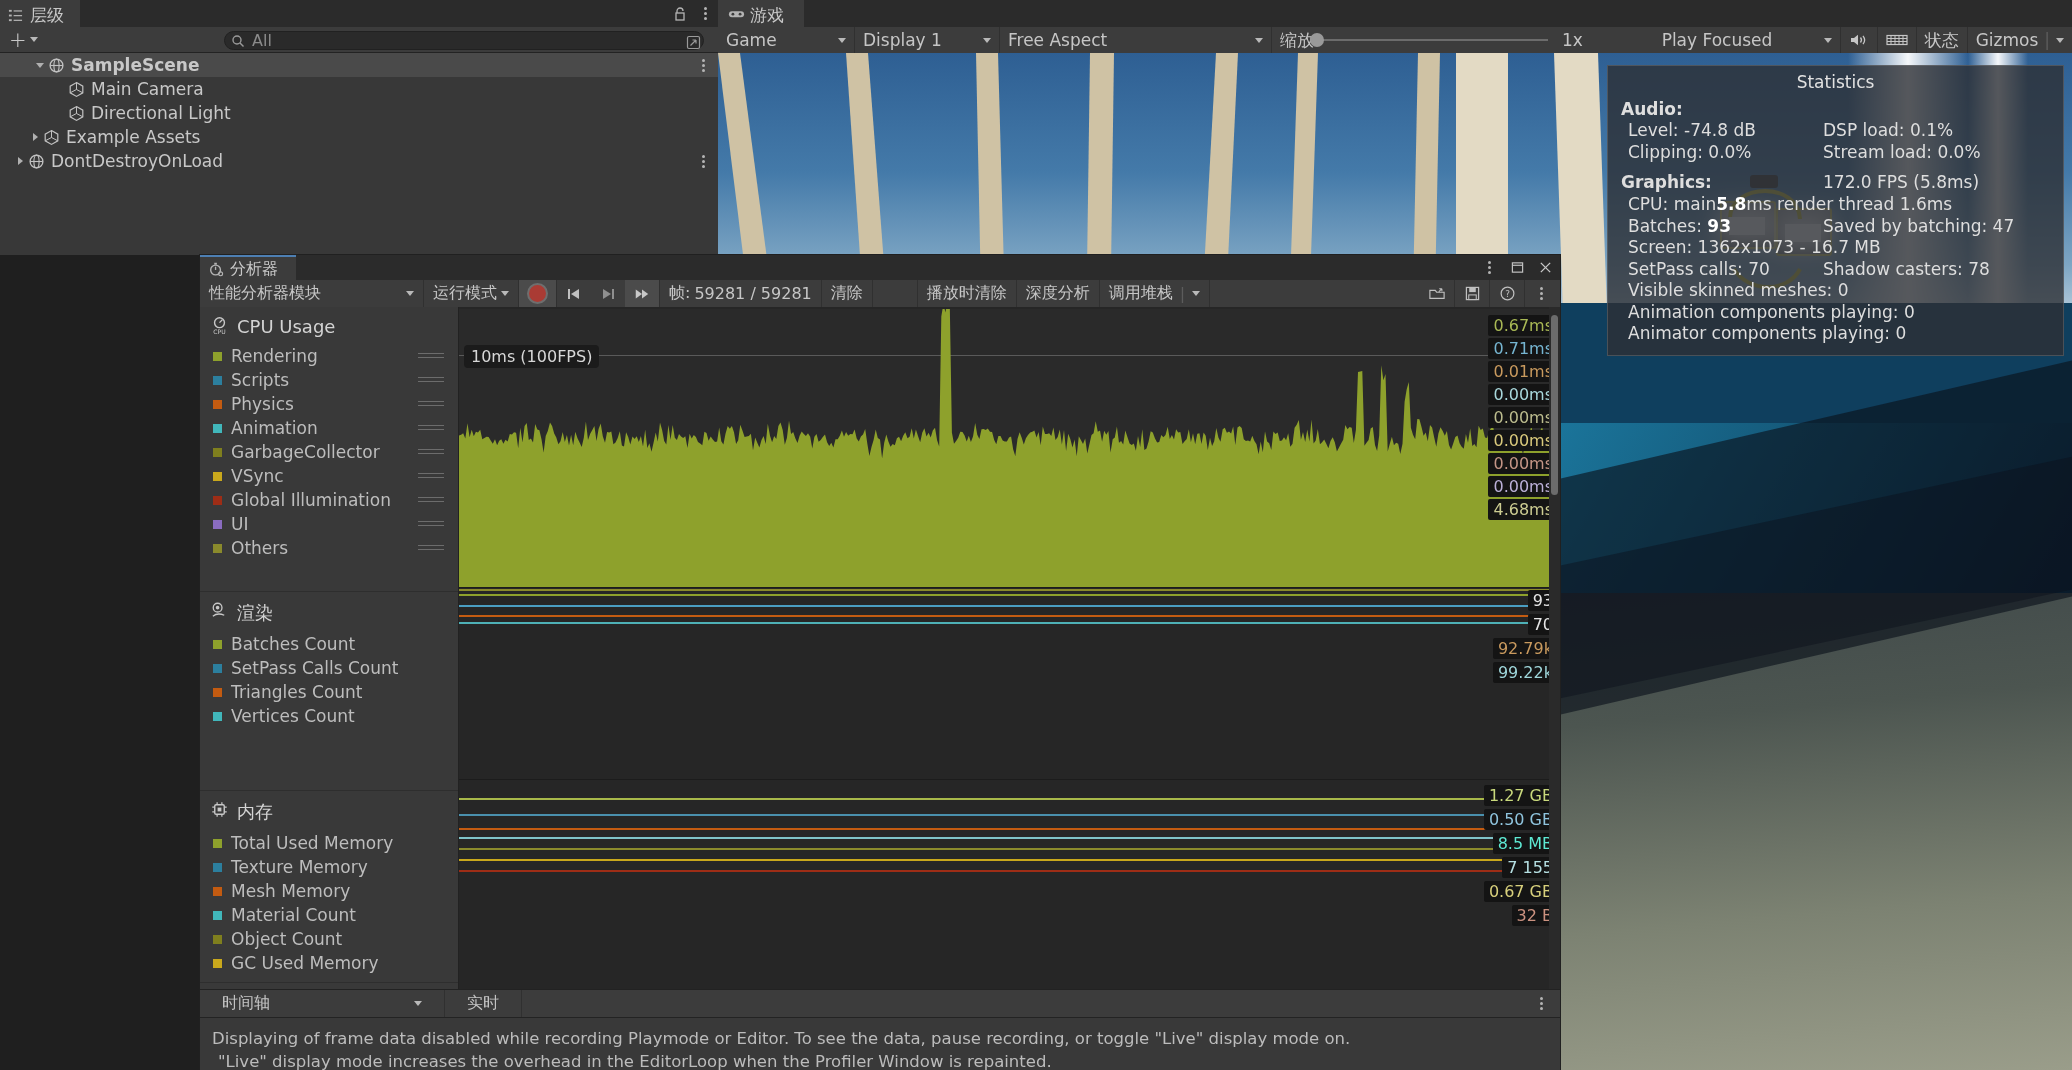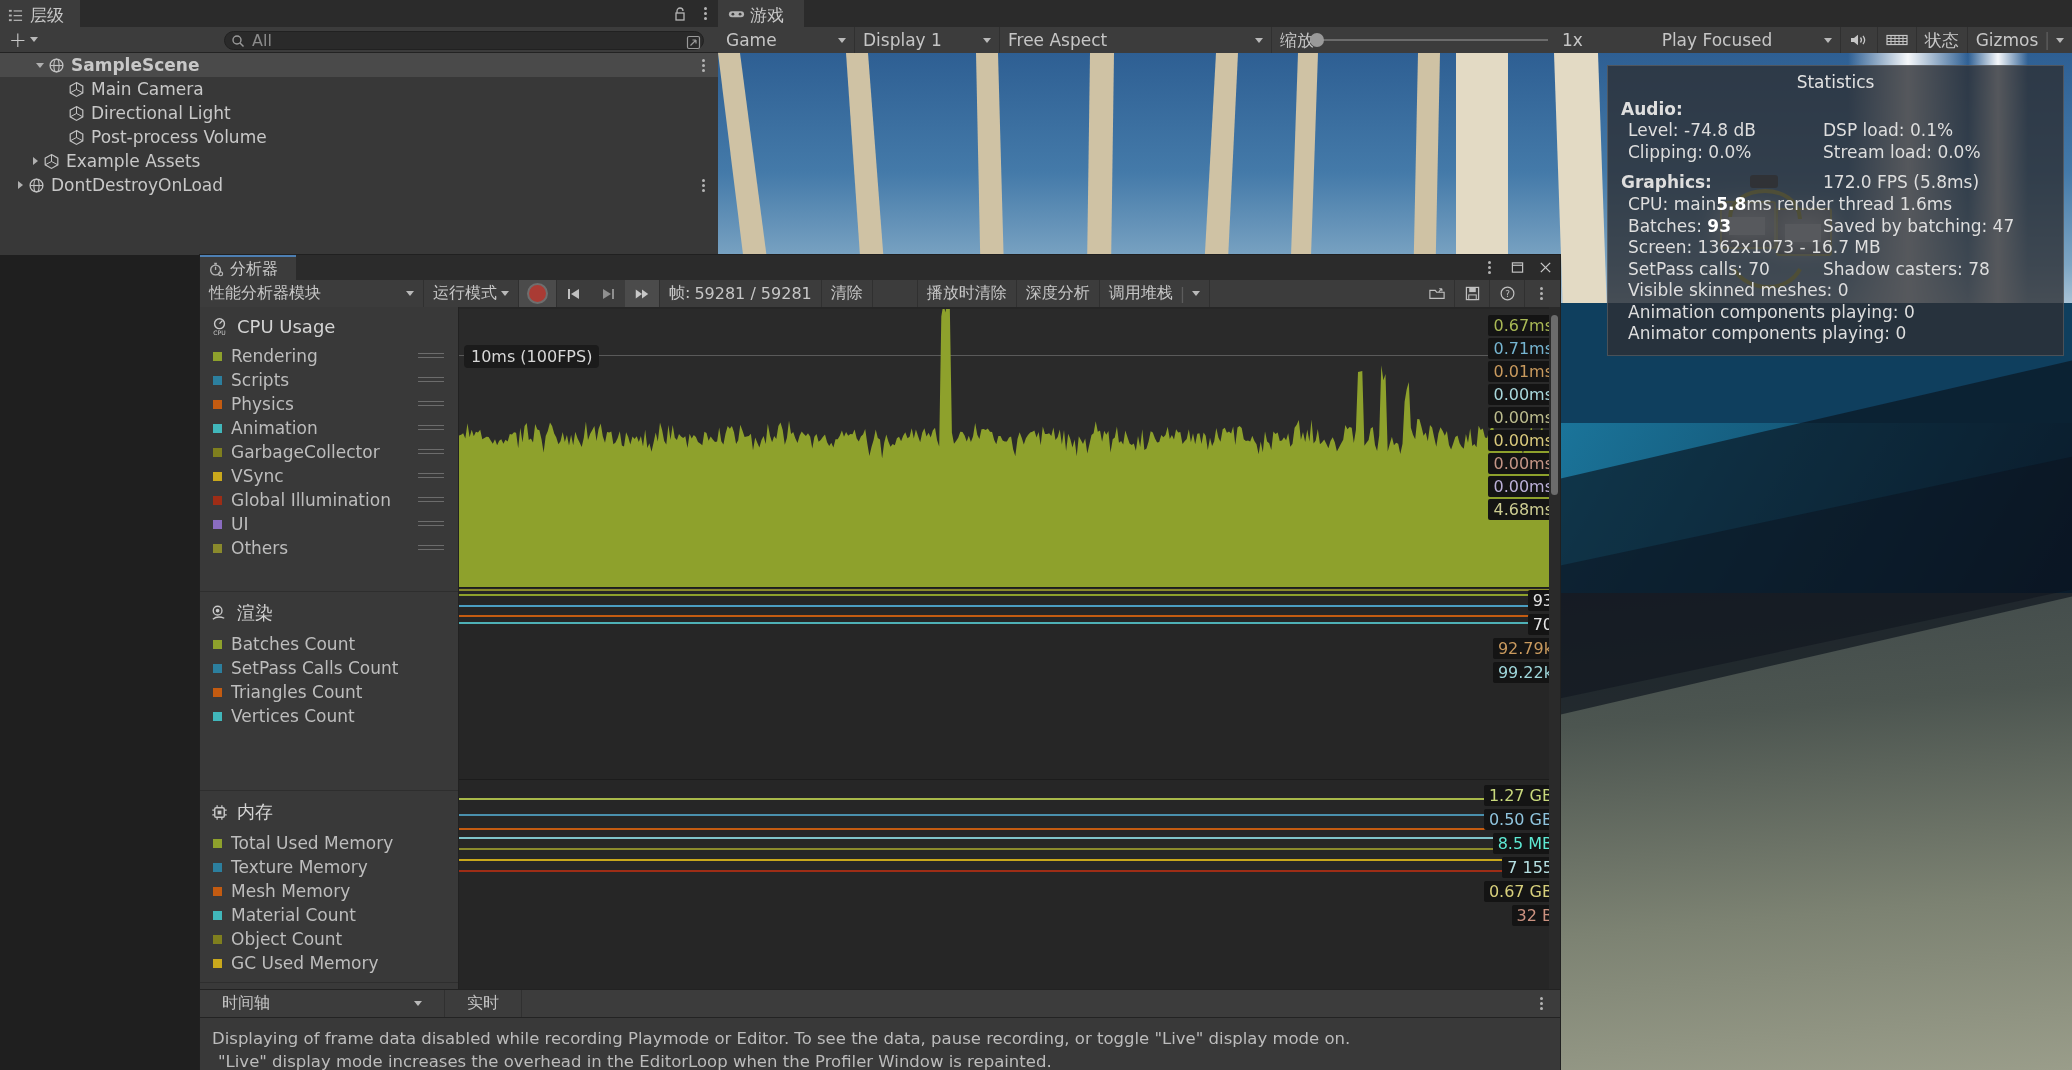--- a/index.html
+++ b/index.html
@@ -106,21 +106,21 @@
   #module-dd{width:205px;justify-content:space-between;}
   .rec-dot{width:17px;height:17px;border-radius:50%;background:#aa3b34;border:2px solid #6e6e6e;}
   .pt.active{background:#4b4b4b;}
   .navbtn{width:16px;height:14px;display:flex;align-items:center;justify-content:center;}
 
   
   #prof-body{position:absolute;left:0;top:52px;right:0;bottom:80px;}
   #prof-left{position:absolute;left:0;top:0;width:258px;bottom:0;background:#393939;border-right:1px solid #222;}
   #prof-right{position:absolute;left:259px;top:0;right:0;bottom:0;background:#262626;}
   .mod-block{border-bottom:1px solid #2e2e2e;padding:5px 0 7px 0;position:relative;}
-  .mod-title{display:flex;align-items:center;gap:8px;padding:4px 8px 7px 10px;color:#d4d4d4;font-size:18px;}
+  .mod-title{display:flex;align-items:flex-start;gap:8px;padding:4px 8px 7px 10px;color:#d4d4d4;font-size:18px;}
   .mod-title .mico{width:19px;height:19px;display:flex;align-items:center;justify-content:center;}
   .legrow{display:flex;align-items:center;height:24px;padding-left:13px;position:relative;color:#bdbdbd;font-size:17px;}
   .swatch{width:9px;height:9px;margin-right:9px;flex:0 0 auto;}
   .dashes{position:absolute;right:14px;top:9px;width:26px;}
   .dashes i{display:block;height:1px;background:#6c6c6c;margin-bottom:3px;}
 
   
   .chart-wrap{position:relative;}
   #cpu-chart{position:absolute;left:0;top:2px;right:0;height:278px;background:#2a2a2a;border-bottom:1px solid #1c1c1c;}
   #rnd-chart{position:absolute;left:0;top:282px;right:0;height:190px;background:#262626;border-bottom:1px solid #1c1c1c;}
@@ -237,32 +237,20 @@
         <span class="twisty"></span>
         <span class="goicon">
           <svg viewBox="0 0 17 17" width="17" height="17">
             <polygon points="8.5,1.6 14.8,5.2 14.8,11.8 8.5,15.4 2.2,11.8 2.2,5.2" fill="none" stroke="#c2c2c2" stroke-width="1.2"></polygon>
             <line x1="8.5" y1="1.6" x2="8.5" y2="8.5" stroke="#c2c2c2" stroke-width="1"></line>
             <line x1="8.5" y1="8.5" x2="2.2" y2="11.8" stroke="#c2c2c2" stroke-width="1"></line>
             <line x1="8.5" y1="8.5" x2="14.8" y2="11.8" stroke="#c2c2c2" stroke-width="1"></line>
           </svg>
         </span>
         <span>Directional Light</span>
-      </div>
-      <div class="hrow" style="padding-left: 54px;">
-        <span class="twisty"></span>
-        <span class="goicon">
-          <svg viewBox="0 0 17 17" width="17" height="17">
-            <polygon points="8.5,1.6 14.8,5.2 14.8,11.8 8.5,15.4 2.2,11.8 2.2,5.2" fill="none" stroke="#c2c2c2" stroke-width="1.2"></polygon>
-            <line x1="8.5" y1="1.6" x2="8.5" y2="8.5" stroke="#c2c2c2" stroke-width="1"></line>
-            <line x1="8.5" y1="8.5" x2="2.2" y2="11.8" stroke="#c2c2c2" stroke-width="1"></line>
-            <line x1="8.5" y1="8.5" x2="14.8" y2="11.8" stroke="#c2c2c2" stroke-width="1"></line>
-          </svg>
-        </span>
-        <span>Post-process Volume</span>
       </div>
       <div class="hrow" style="padding-left: 29px;">
         <span class="twisty">
           <svg viewBox="0 0 12 12" width="12" height="12">
             <polygon points="4,2 9,6 4,10" fill="#b0b0b0"></polygon>
           </svg>
         </span>
         <span class="goicon">
           <svg viewBox="0 0 17 17" width="17" height="17">
             <polygon points="8.5,1.6 14.8,5.2 14.8,11.8 8.5,15.4 2.2,11.8 2.2,5.2" fill="none" stroke="#c2c2c2" stroke-width="1.2"></polygon>

